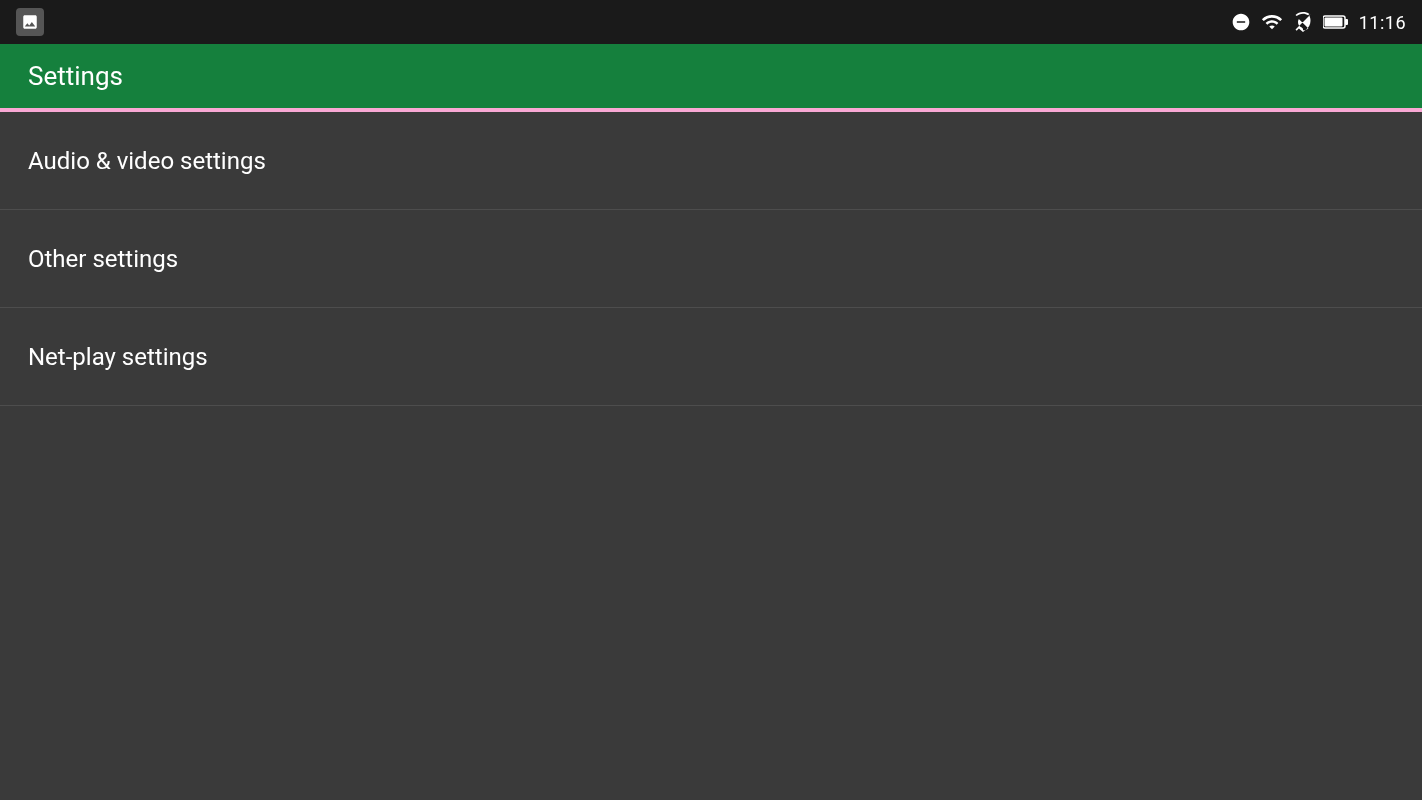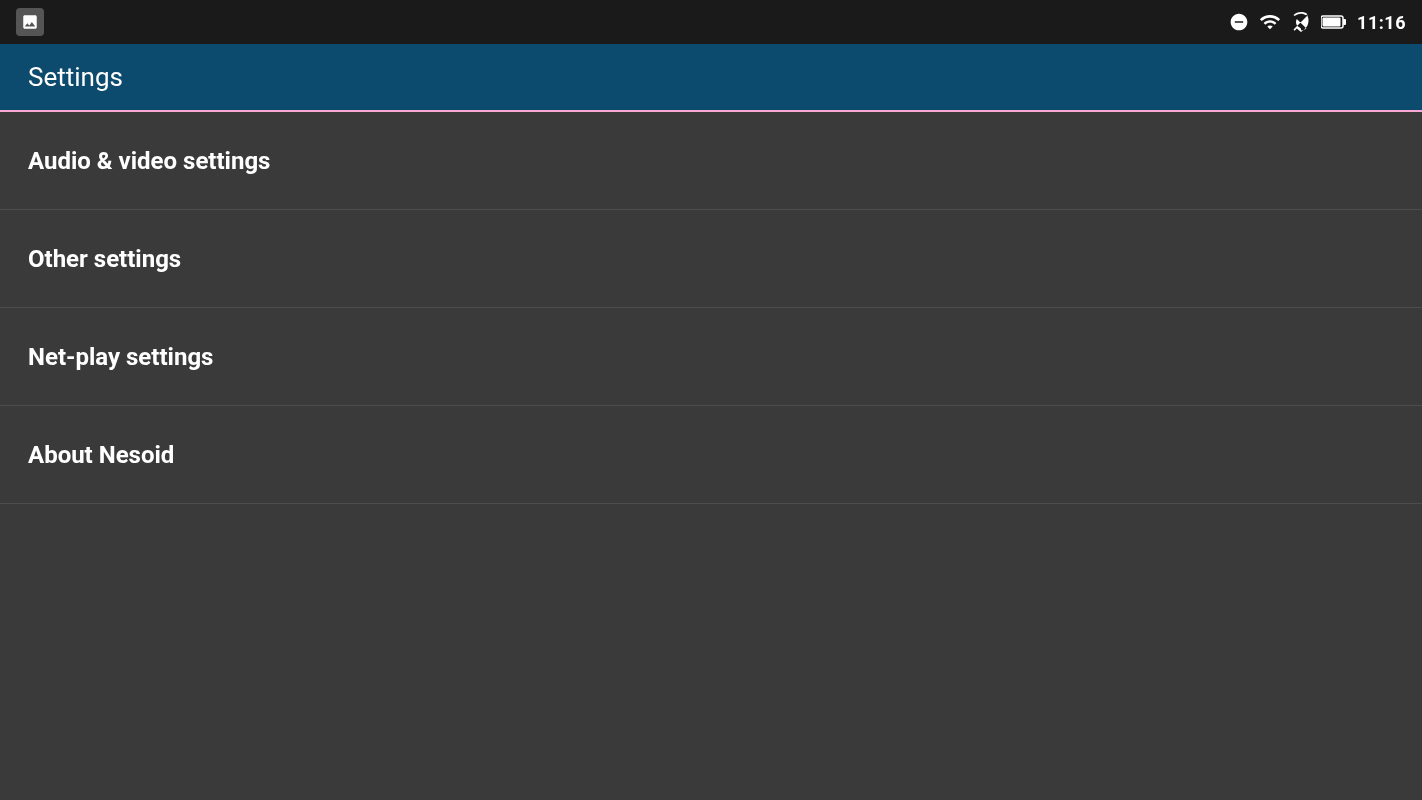--- a/index.html
+++ b/index.html
@@ -44,33 +44,33 @@
       background-color: #555;
       border-radius: 4px;
       display: flex;
       align-items: center;
       justify-content: center;
     }
 
     .time-text {
       color: #ffffff;
       font-size: 18px;
-      font-weight: 700;
+      font-weight: 400;
       letter-spacing: 0.5px;
     }
 
     
     .toolbar {
       width: 100%;
       height: 68px;
-      background-color: #0c4a6e;
+      background-color: #15803d;
       display: flex;
       align-items: center;
       padding: 7px 28px;
-      border-bottom: 2px solid #f9a8d4;
+      border-bottom: 4px solid #f9a8d4;
     }
 
     .toolbar-title {
       color: #ffffff;
       font-size: 26px;
       font-weight: 400;
     }
 
     
     .menu-list {
@@ -84,21 +84,21 @@
       display: flex;
       align-items: center;
       padding: 0 28px;
       border-bottom: 1px solid #4d4d4d;
       cursor: pointer;
     }
 
     .menu-item-label {
       color: #ffffff;
       font-size: 24px;
-      font-weight: 700;
+      font-weight: 400;
     }
   </style>
 </head>
 <body>
 
 <div class="status-bar">
   <div class="status-bar-left">
     <div class="app-icon">
       <svg width="18" height="18" viewBox="0 0 24 24" fill="white">
         <path d="M21 19V5c0-1.1-.9-2-2-2H5c-1.1 0-2 .9-2 2v14c0 1.1.9 2 2 2h14c1.1 0 2-.9 2-2zM8.5 13.5l2.5 3.01L14.5 12l4.5 6H5l3.5-4.5z"></path>
@@ -136,16 +136,13 @@
 <div class="menu-list">
 <div class="menu-item">
       <span class="menu-item-label">Audio &amp; video settings</span>
     </div>
     <div class="menu-item">
       <span class="menu-item-label">Other settings</span>
     </div>
     <div class="menu-item">
       <span class="menu-item-label">Net-play settings</span>
     </div>
-    <div class="menu-item">
-      <span class="menu-item-label">About Nesoid</span>
-    </div>
   </div>
 
 </body></html>

